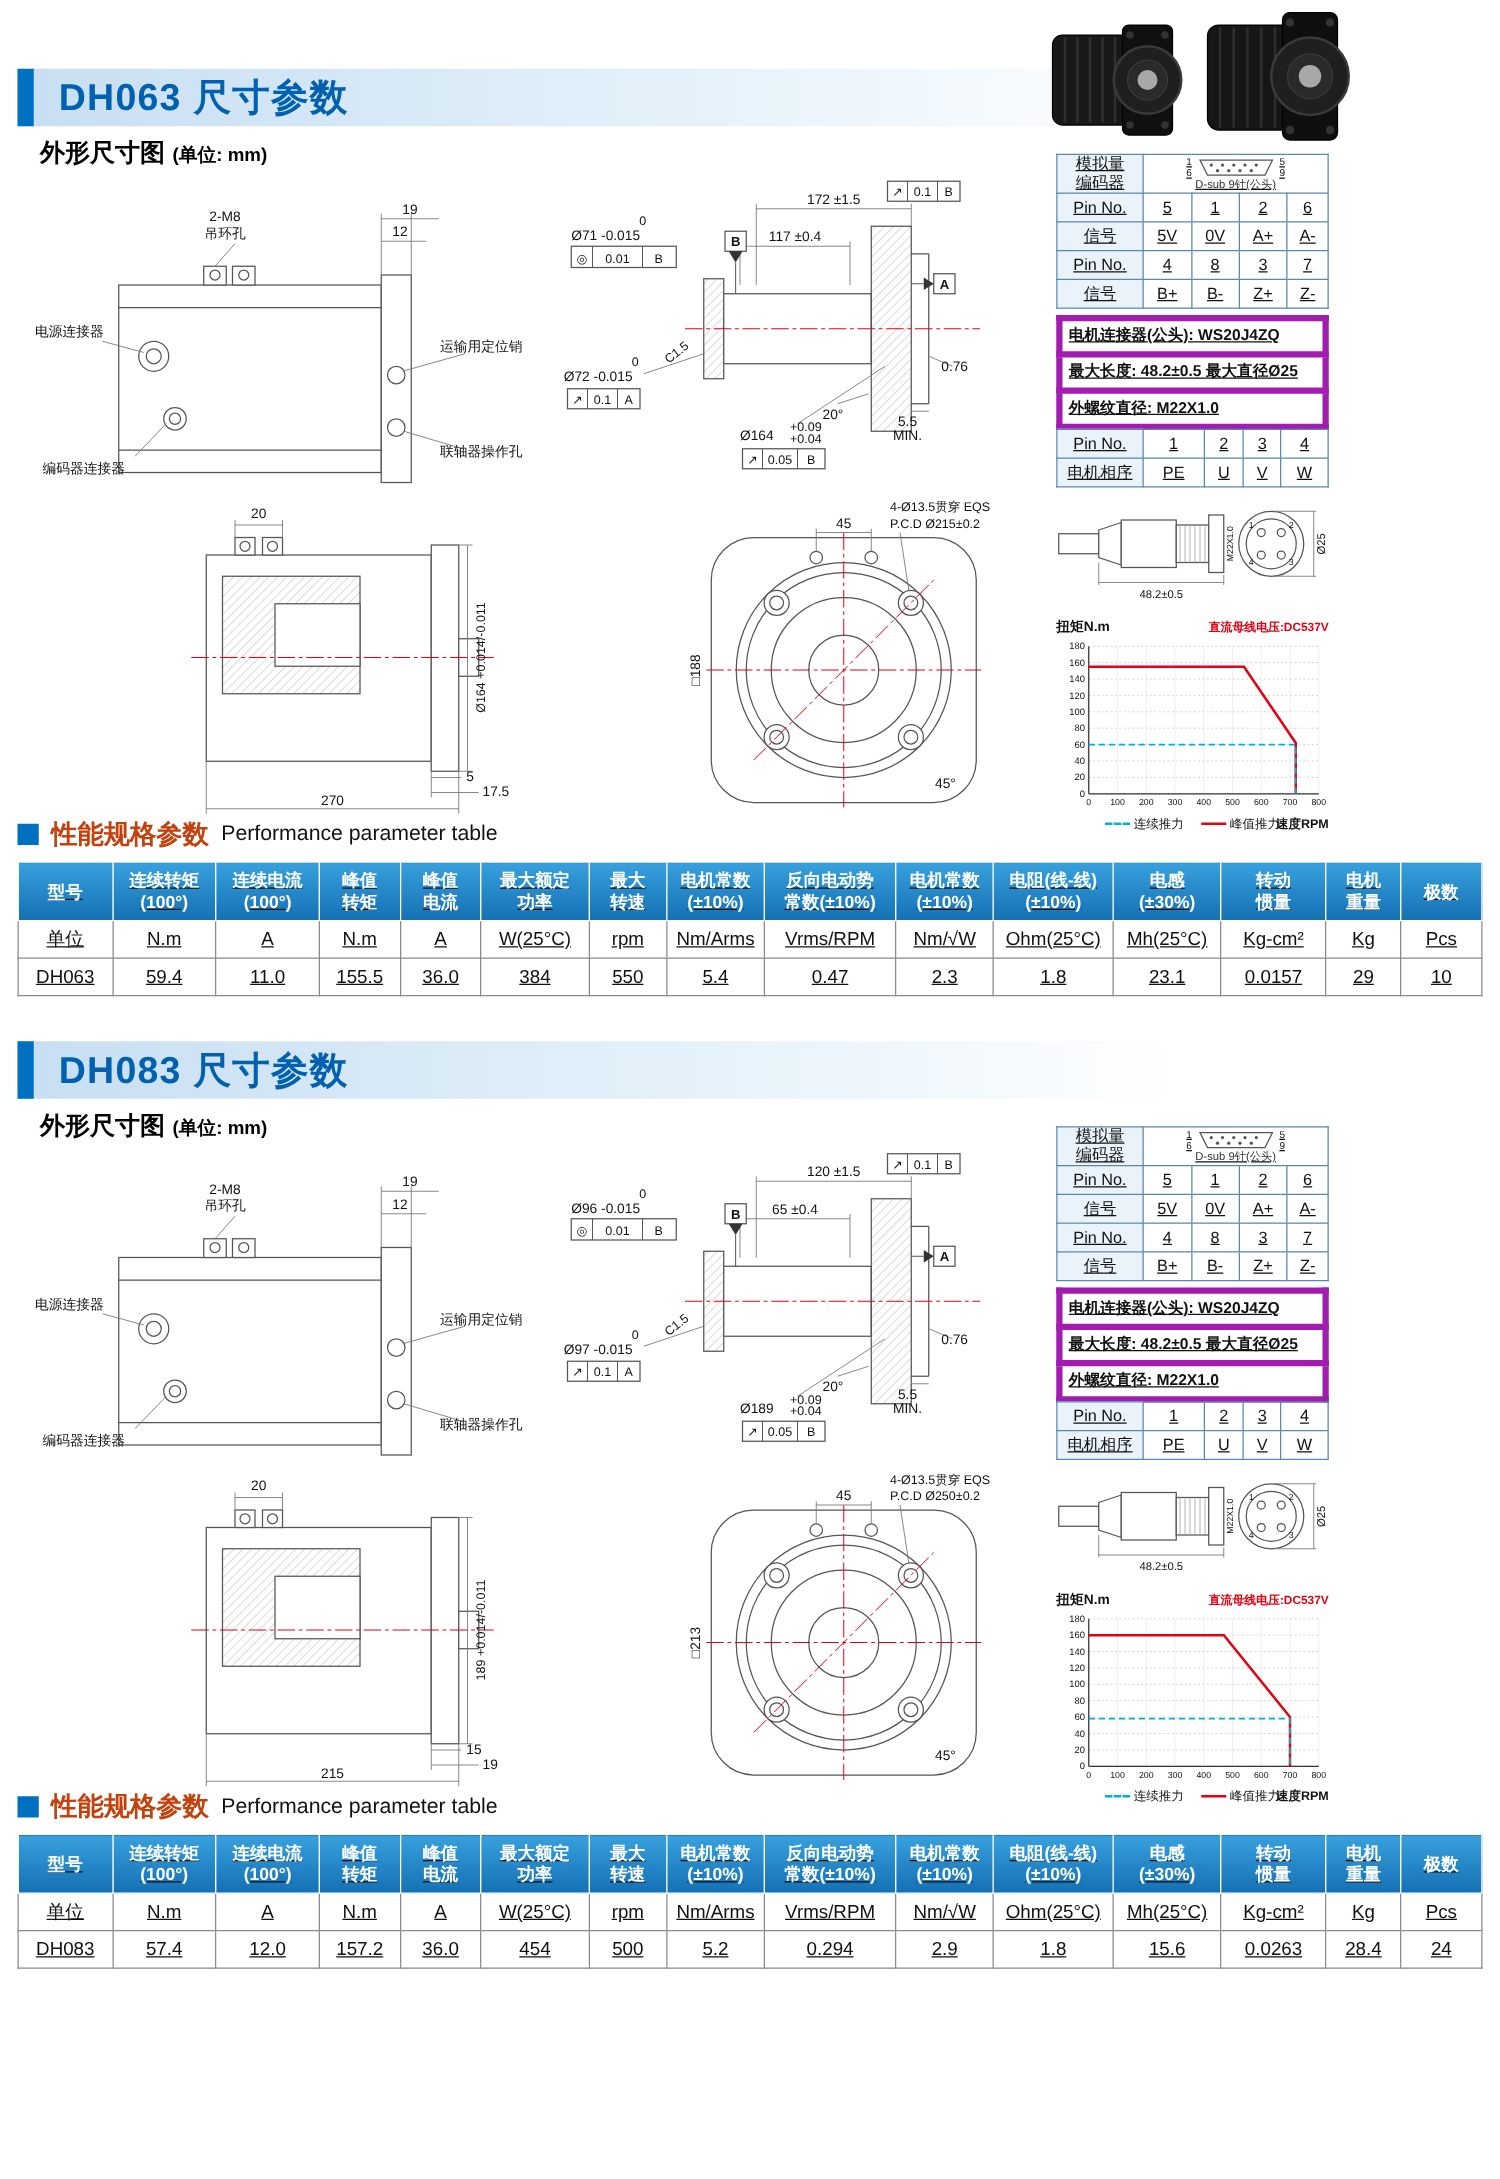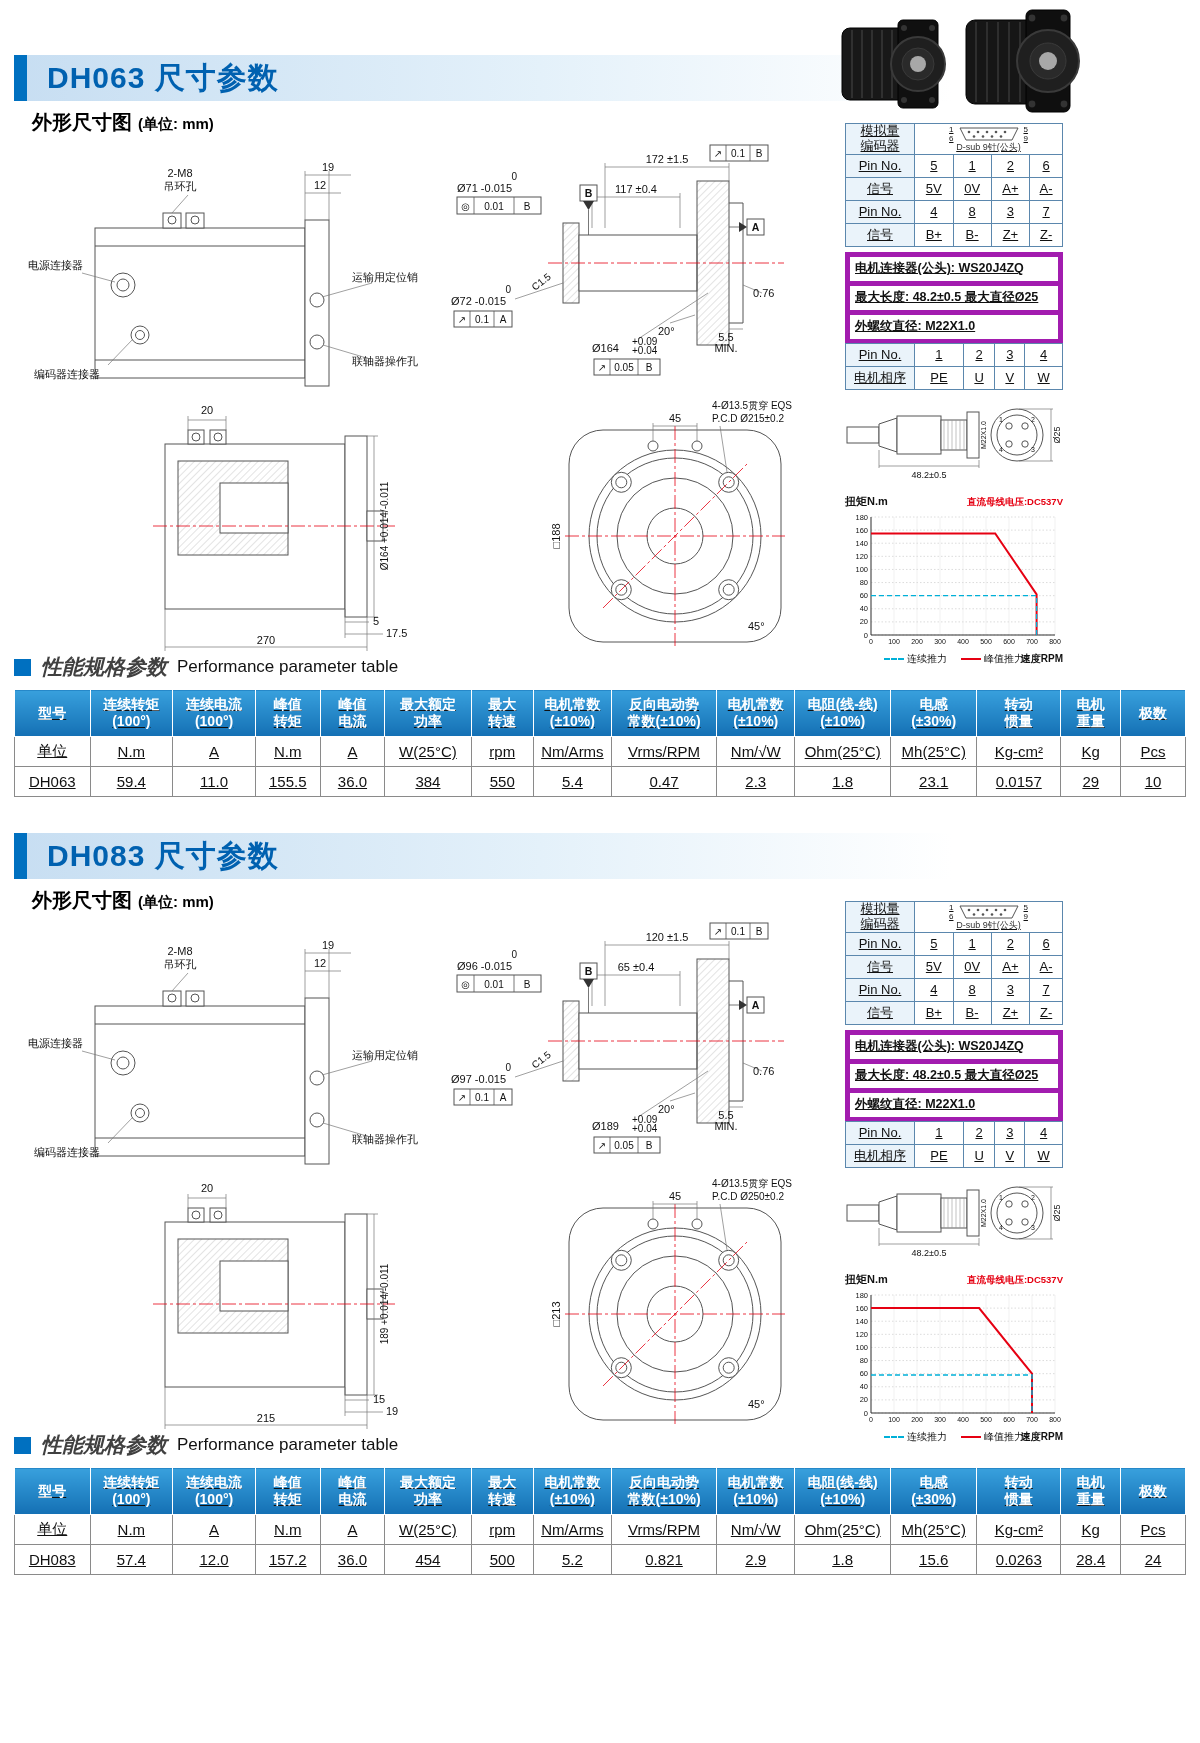--- a/index.html
+++ b/index.html
@@ -55,21 +55,21 @@
   .chart-legend{position:relative;display:flex;gap:14px;justify-content:center;margin-top:1px;font-size:10px;}
   .leg{display:inline-flex;align-items:center;}
   .leg em{font-style:normal;}
   .leg-line{display:inline-block;width:20px;height:0;border-top:2px solid;margin-right:3px;}
   .leg-line.cyan{border-top-style:dashed;border-color:#00b0d8;}
   .leg-line.red{border-color:#e60012;}
   .chart-x{position:absolute;right:0;top:0;font-weight:bold;}
   
   .perf-head{position:absolute;left:14px;top:604px;display:flex;align-items:center;gap:10px;}
   .blue-sq{width:17px;height:17px;background:#0070c0;display:inline-block;}
-  .perf-cn{color:#404040;font-size:21px;font-weight:bold;font-style:italic;}
+  .perf-cn{color:#c2410c;font-size:21px;font-weight:bold;}
   .perf-en{color:#111;font-size:17px;}
   .perf-table{position:absolute;left:14px;top:640px;width:1172px;table-layout:fixed;}
   .perf-table th{background:linear-gradient(#38a0dd,#1470b4);color:#fff;font-size:14px;font-weight:bold;
     border:1px solid #fff;height:44px;vertical-align:middle;white-space:pre-line;line-height:1.2;padding:1px 0;}
   .perf-table td{border:1px solid #8a8a8a;font-size:15px;text-align:center;height:27px;background:#fff;}
   
   .products{position:absolute;left:838px;top:2px;width:250px;height:112px;z-index:5;}
 </style>
 </head>
 <body>
@@ -1095,21 +1095,21 @@
           </tr>
           <tr>
             <td>DH083</td>
             <td>57.4</td>
             <td>12.0</td>
             <td>157.2</td>
             <td>36.0</td>
             <td>454</td>
             <td>500</td>
             <td>5.2</td>
-            <td>0.821</td>
+            <td>0.294</td>
             <td>2.9</td>
             <td>1.8</td>
             <td>15.6</td>
             <td>0.0263</td>
             <td>28.4</td>
             <td>24</td>
           </tr>
         </tbody>
   </table>
 </section>

